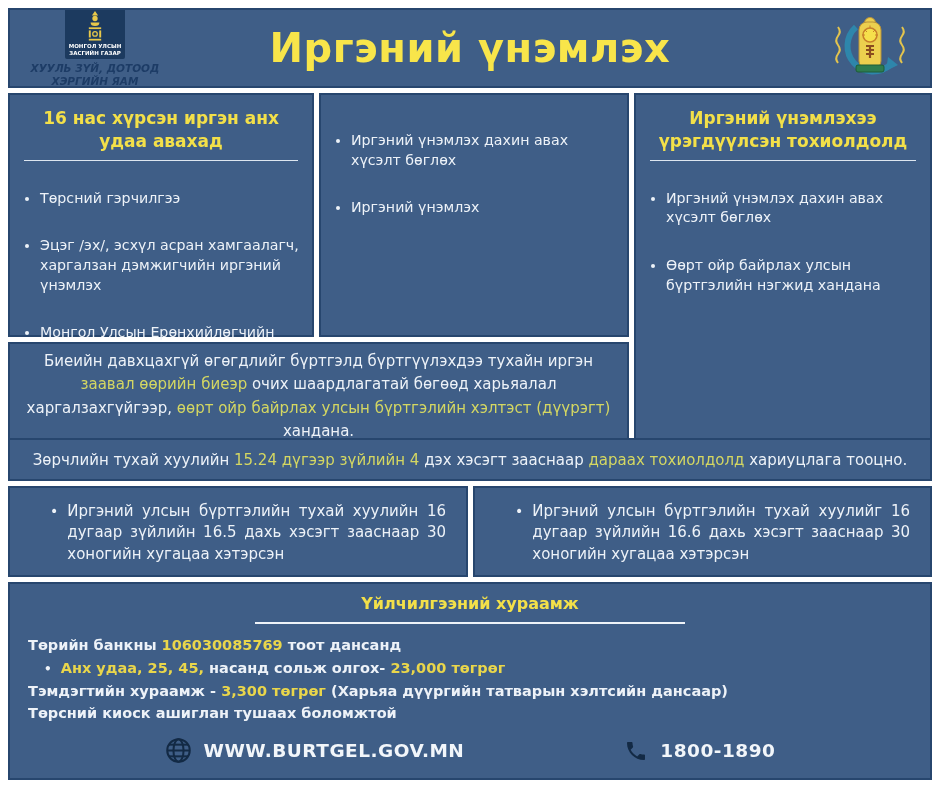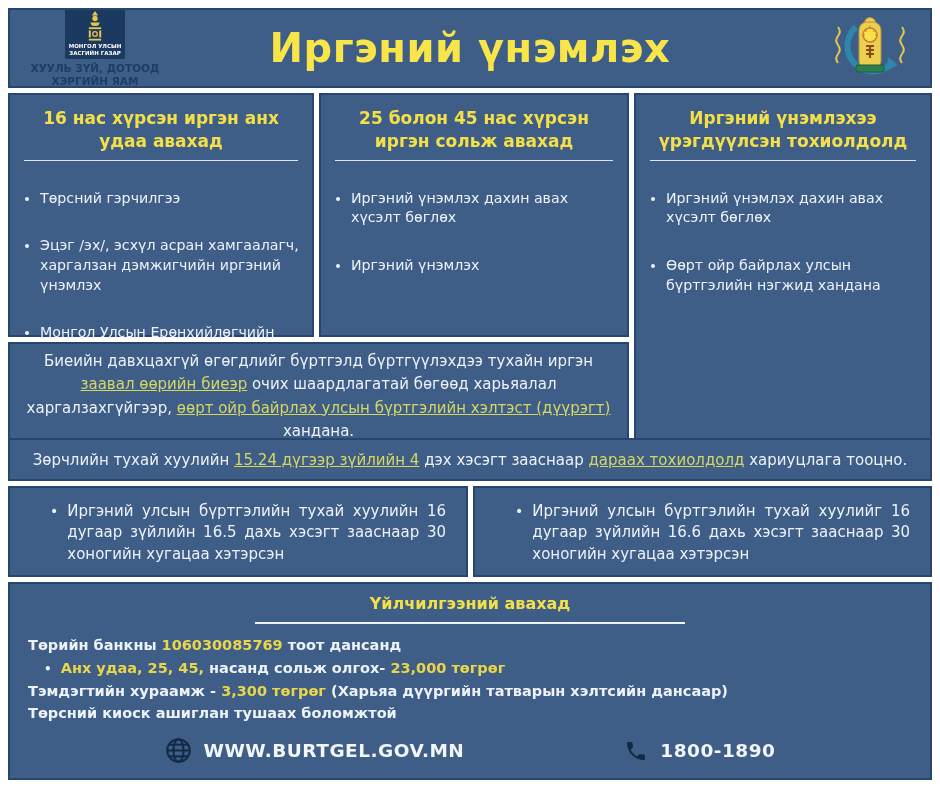--- a/index.html
+++ b/index.html
@@ -16,34 +16,34 @@
   }
   
   .header{height:80px;display:flex;align-items:center;justify-content:space-between;
     padding:0 10px;position:relative;overflow:hidden;}
   .header h1{position:absolute;left:0;right:0;margin:0;text-align:center;
     color:var(--titleYellow,#f8e54a);font-size:40px;font-weight:bold;letter-spacing:.5px;}
   .logo-left{width:150px;display:flex;flex-direction:column;align-items:center;z-index:2;}
   .emblem-box{width:56px;background:#1c3a5f;border-radius:2px;padding:3px 2px 2px;
     display:flex;flex-direction:column;align-items:center;}
   .emblem-caption{font-size:5.5px;font-weight:bold;color:#fff;text-align:center;line-height:1.3;margin-top:2px;}
-  .ministry{margin-top:3px;font-size:10.5px;font-weight:bold;color:#1d3c66;text-align:center;line-height:1.25;}
+  .ministry{margin-top:3px;font-size:10.5px;font-weight:bold;color:#1d3c66;text-align:center;line-height:1.25;font-style:italic;}
   .logo-right{width:100px;display:flex;justify-content:center;z-index:2;}
   
   .top-grid{display:grid;grid-template-columns:306px 310px 1fr;
     grid-template-rows:244px auto;gap:5px;height:340px;}
   .col{padding:8px 10px;}
   .col-title{margin:4px 4px 4px;color:var(--colYellow,#f3e049);font-size:17px;font-weight:bold;
     text-align:center;line-height:1.35;padding-bottom:7px;border-bottom:1.5px solid #dde6f0;}
   .col ul{margin:10px 2px 0 4px;padding-left:16px;}
   .col li{font-size:14.2px;line-height:1.38;margin-bottom:5px;color:#edf2f8;margin-top:28px;}
   .col3{grid-column:3;grid-row:1 / 3;}
   .notice{grid-column:1 / 3;grid-row:2;display:flex;align-items:center;justify-content:center;padding:6px 14px;}
   .notice p{margin:0;text-align:center;font-size:15px;line-height:1.55;}
-  .hl{color:var(--hl,#d4d762);text-decoration:underline;}
+  .hl{color:var(--hl,#d4d762);}
   
   .law-bar{height:43px;display:flex;align-items:center;justify-content:center;padding:0 10px;}
   .law-bar p{margin:12px;text-align:center;font-size:15px;}
   
   .violations{display:grid;grid-template-columns:460px 1fr;gap:5px;height:91px;}
   .violation{display:flex;padding:13px 20px 10px 40px;}
   .vbullet{font-size:14px;margin:2px 9px 0 0;}
   .violation p{margin:0;font-size:15px;line-height:1.42;text-align:justify;}
   
   .bottom{flex:1;padding:10px 18px 6px;display:flex;flex-direction:column;}
@@ -118,21 +118,20 @@
     <section class="panel col">
       <h2 class="col-title">16 нас хүрсэн иргэн анх удаа авахад</h2>
       <ul>
           <li>Төрсний гэрчилгээ</li>
           <li>Эцэг /эх/, эсхүл асран хамгаалагч, харгалзан дэмжигчийн иргэний үнэмлэх</li>
           <li>Монгол Улсын Ерөнхийлөгчийн зарлигаар Монгол Улсын харьяат болсон, иргэний харьяаллыг сэргээн тогтоолгосон иргэнд иргэний үнэмлэх шинээр олгоно.</li>
         </ul>
     </section>
 
     <section class="panel col">
-      <h2 class="col-title">25 болон 45 нас хүрсэн иргэн сольж авахад</h2>
       <ul>
           <li>Иргэний үнэмлэх дахин авах хүсэлт бөглөх</li>
           <li>Иргэний үнэмлэх</li>
         </ul>
     </section>
 
     <section class="panel col col3">
       <h2 class="col-title">Иргэний үнэмлэхээ үрэгдүүлсэн тохиолдолд</h2>
       <ul>
           <li>Иргэний үнэмлэх дахин авах хүсэлт бөглөх</li>
@@ -154,21 +153,21 @@
       <span class="vbullet">•</span>
       <p>Иргэний улсын бүртгэлийн тухай хуулийн 16 дугаар зүйлийн 16.5 дахь хэсэгт зааснаар 30 хоногийн хугацаа хэтэрсэн</p>
     </section>
     <section class="panel violation">
       <span class="vbullet">•</span>
       <p>Иргэний улсын бүртгэлийн тухай хуулийг 16 дугаар зүйлийн 16.6 дахь хэсэгт зааснаар 30 хоногийн хугацаа хэтэрсэн</p>
     </section>
   </div>
 
   <section class="panel bottom">
-    <h2 class="fees-head">Үйлчилгээний авахад</h2>
+    <h2 class="fees-head">Үйлчилгээний хураамж</h2>
     <div class="fee-lines">
         <div class="fee-line"><span>Төрийн банкны </span><span class="gold">106030085769</span><span> тоот дансанд</span></div>
         <div class="fee-line bullet"><span class="gold">Анх удаа, 25, 45,</span><span> насанд сольж олгох- </span><span class="gold">23,000 төгрөг</span></div>
         <div class="fee-line"><span>Тэмдэгтийн хураамж - </span><span class="gold">3,300 төгрөг</span><span> (Харьяа дүүргийн татварын хэлтсийн дансаар)</span></div>
         <div class="fee-line"><span>Төрсний киоск ашиглан тушаах боломжтой</span></div>
       </div>
 
     <div class="footer-row">
       <div class="footer-item">
         <svg width="27" height="27" viewBox="0 0 24 24">

